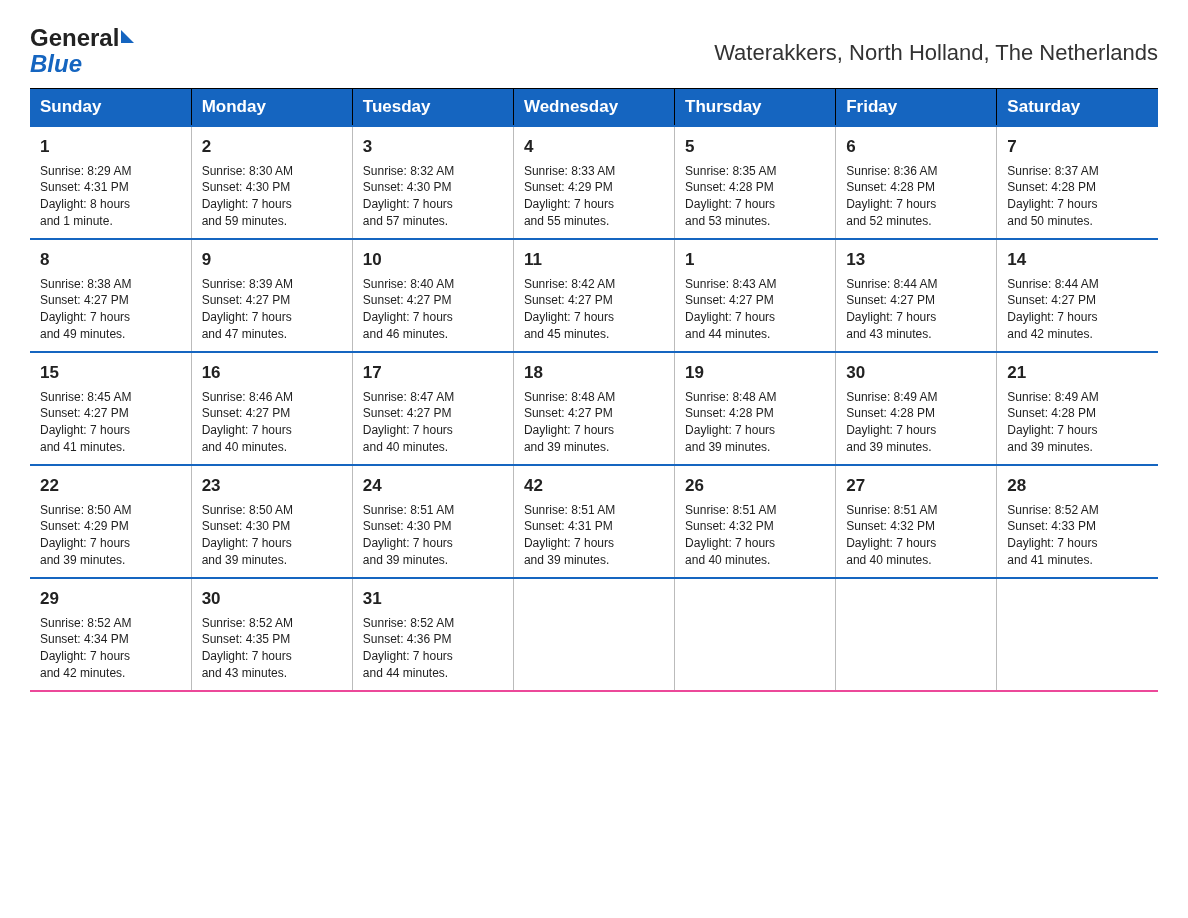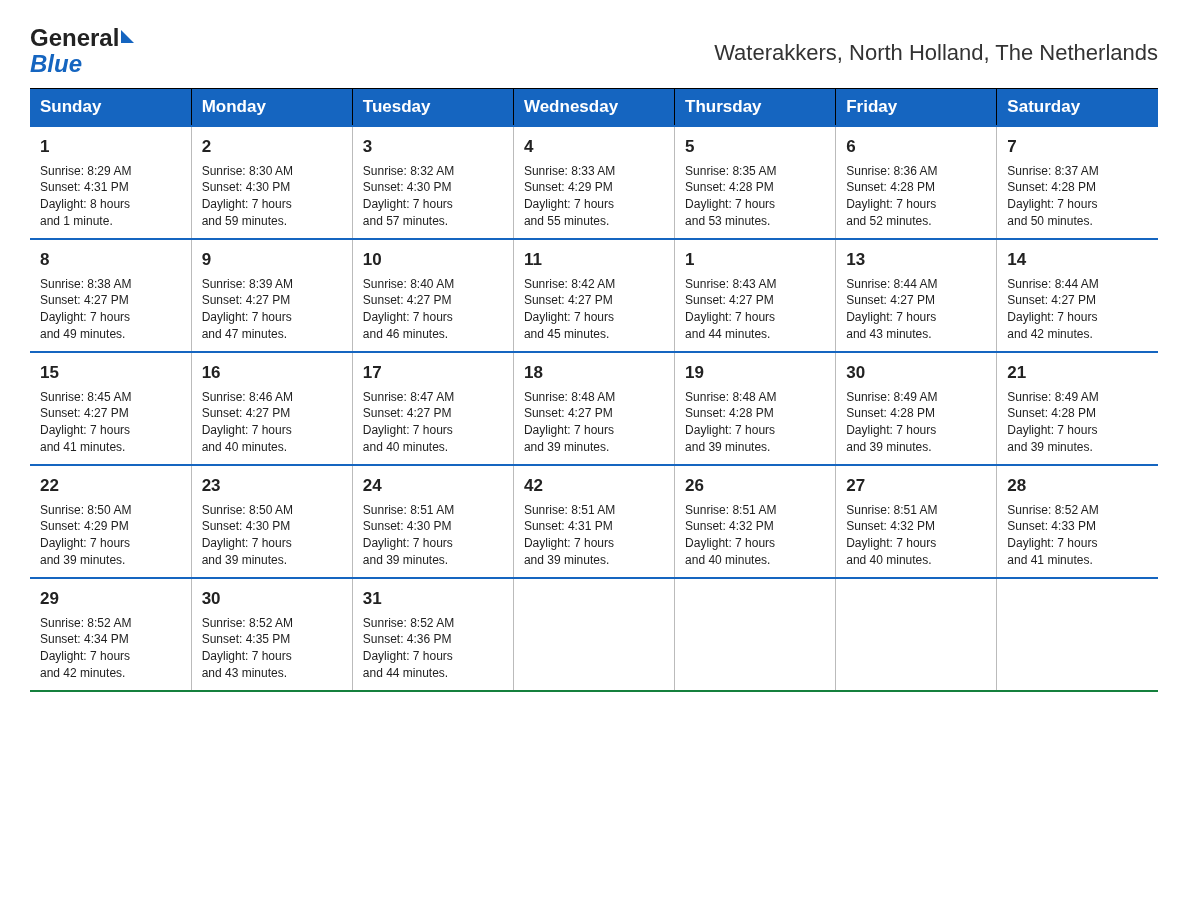--- a/index.html
+++ b/index.html
@@ -73,21 +73,21 @@
       font-size: 17px;
       font-weight: bold;
       margin-bottom: 4px;
       display: block;
     }
     tbody tr td .day-info {
       font-size: 12px;
       color: #222;
     }
     tbody tr:last-child td {
-      border-bottom: 2px solid #15803d;
+      border-bottom: 2px solid #ec4899;
     }
     tbody tr td:first-child {
       border-left: none;
     }
     tbody tr td:last-child {
       border-right: none;
     }
     thead tr th:first-child {
       border-left: none;
     }

